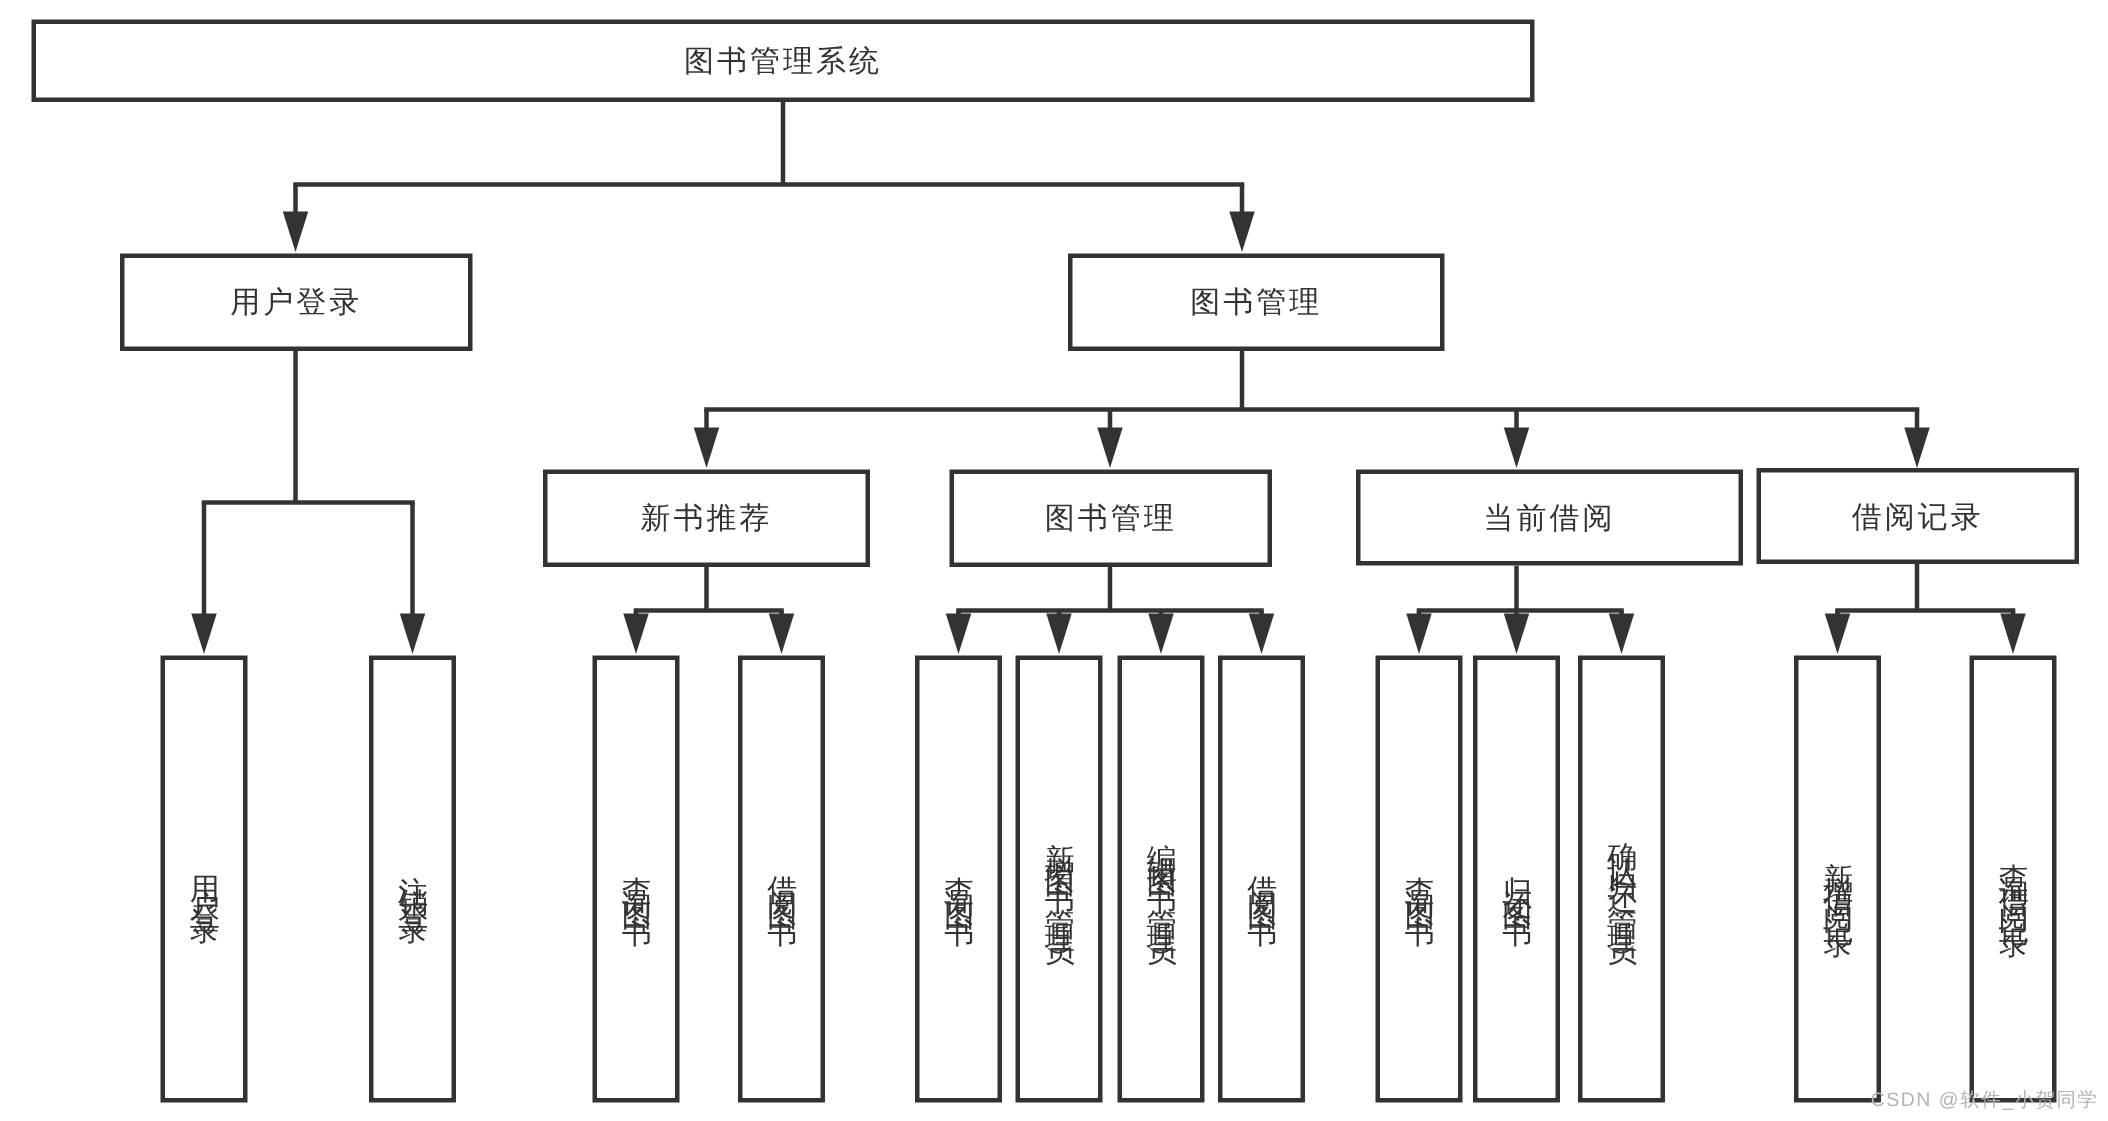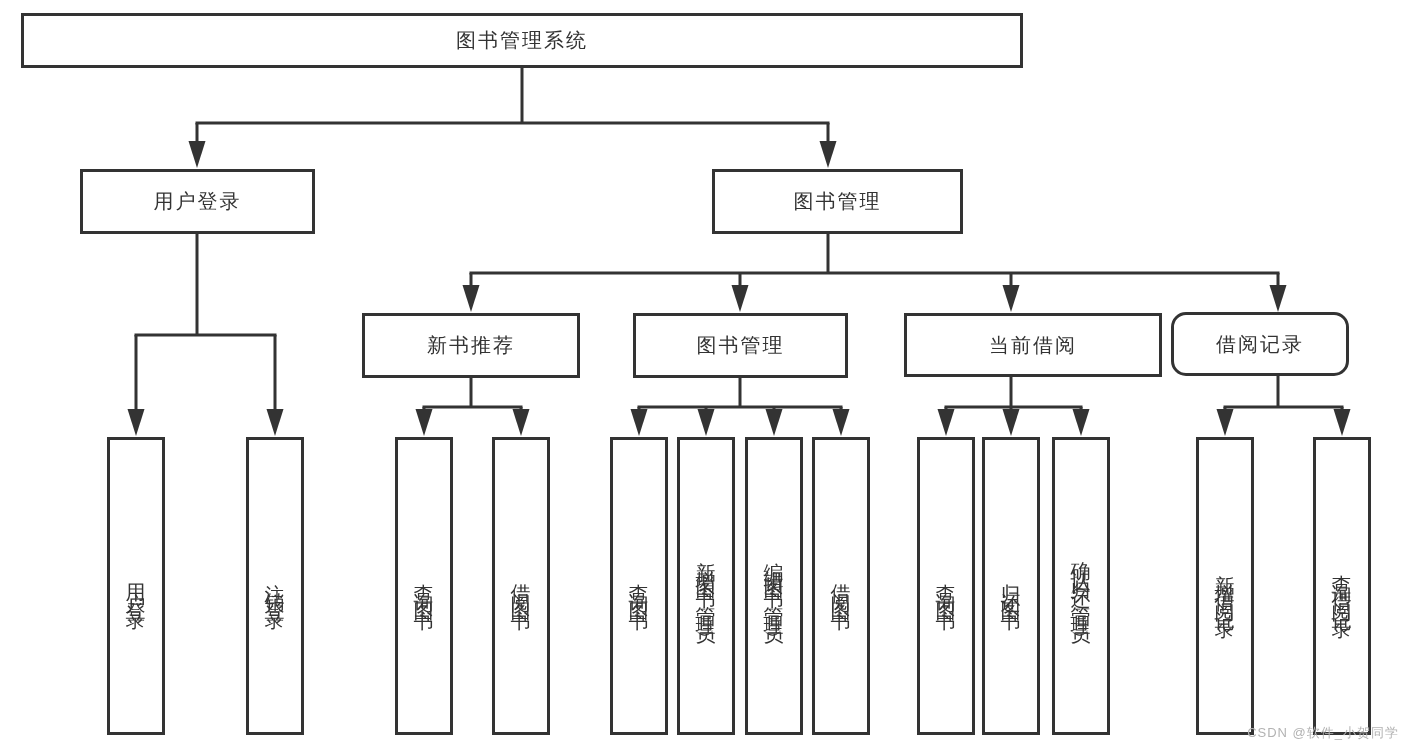--- a/index.html
+++ b/index.html
@@ -123,21 +123,21 @@
 
   <div class="node" style="left:362px;top:313px;width:218px;height:65px;">
     <span>新书推荐</span>
   </div>
   <div class="node" style="left:633px;top:313px;width:215px;height:65px;">
     <span>图书管理</span>
   </div>
   <div class="node" style="left:904px;top:313px;width:258px;height:64px;">
     <span>当前借阅</span>
   </div>
-  <div class="node" style="left:1171px;top:312px;width:178px;height:64px;border-radius:15px;">
+  <div class="node" style="left:1171px;top:312px;width:215px;height:64px;">
     <span>借阅记录</span>
   </div>
 
   <div class="node vert" style="left:107px;top:437px;width:58px;height:298px;">
     <span>用户登录</span>
   </div>
   <div class="node vert" style="left:246px;top:437px;width:58px;height:298px;">
     <span>注销登录</span>
   </div>
 

